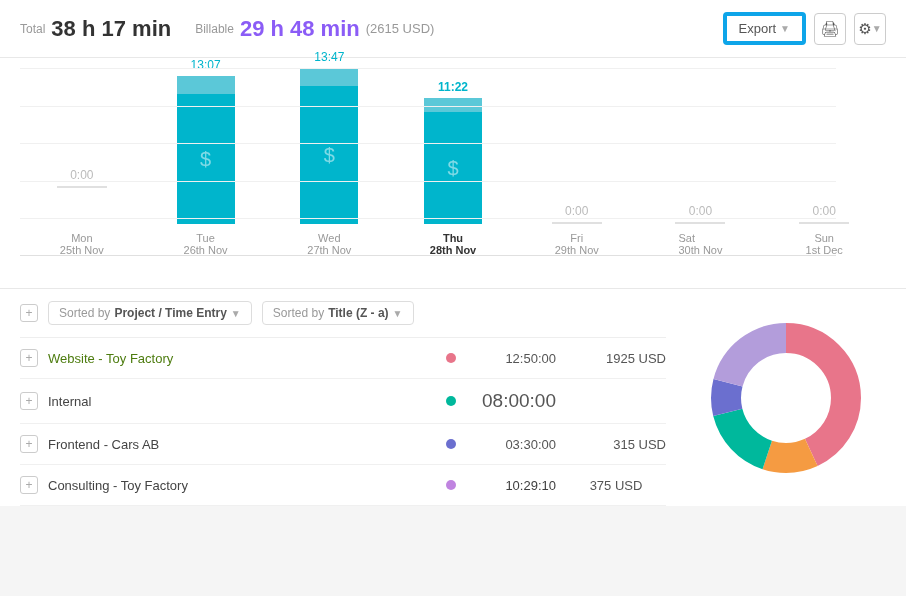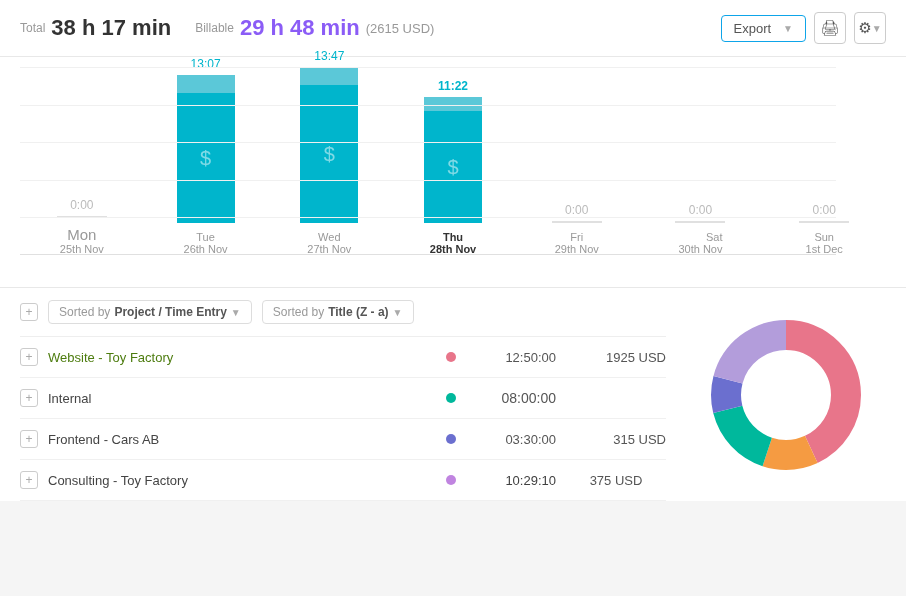--- a/index.html
+++ b/index.html
@@ -8,21 +8,21 @@
 </head>
 <body>
 
 <div style="display:flex;align-items:center;padding:12px 20px;background:#fff;border-bottom:1px solid #e8e8e8;">
   <span style="color:#999;font-size:12px;margin-right:6px;">Total</span>
   <span style="font-size:22px;font-weight:700;color:#333;margin-right:24px;">38 h 17 min</span>
   <span style="color:#999;font-size:12px;margin-right:6px;">Billable</span>
   <span style="font-size:22px;font-weight:700;color:#8b5cf6;margin-right:6px;">29 h 48 min</span>
   <span style="color:#999;font-size:13px;">(2615 USD)</span>
   <div style="margin-left:auto;display:flex;align-items:center;gap:8px;">
-    <button style="display:flex;align-items:center;gap:12px;padding:5px 12px;border:1px solid #0ea5e9;border-radius:4px;background:#fff;cursor:pointer;font-size:13px;color:#555;">
+    <button style="display:flex;align-items:center;gap:4px;padding:5px 12px;border:4px solid #0ea5e9;border-radius:4px;background:#fff;cursor:pointer;font-size:13px;color:#555;">
       <span>Export</span>
       <span style="font-size:10px;color:#aaa;">▼</span>
     </button>
     <button style="width:32px;height:32px;border:1px solid #ccc;border-radius:4px;background:#fff;cursor:pointer;display:flex;align-items:center;justify-content:center;color:#555;font-size:15px;">
       <span>🖨</span>
     </button>
     <button style="width:32px;height:32px;border:1px solid #ccc;border-radius:4px;background:#fff;cursor:pointer;display:flex;align-items:center;justify-content:center;color:#555;font-size:15px;">
       <span>⚙</span>
       <span style="font-size:10px;color:#aaa;">▼</span>
     </button>
@@ -40,21 +40,21 @@
       <div style="position:absolute;top:80%;right:0;left:0;height:1px;background:#f0f0f0;"></div>
       <div style="position:absolute;bottom:0;right:0;left:0;height:1px;background:#e0e0e0;"></div>
     </div>
 
     <div style="display:flex;align-items:flex-end;flex:1;padding-bottom:32px;">
 
       <div style="flex:1;display:flex;flex-direction:column;align-items:center;justify-content:flex-end;height:100%;">
         <div style="font-size:12px;color:#bbb;margin-bottom:4px;">0:00</div>
         <div style="width:50px;height:2px;background:#e0e0e0;"></div>
         <div style="text-align:center;margin-top:8px;">
-          <div style="font-size:15px;color:#999;">Mon</div>
+          <div style="font-size:11px;color:#999;margin-top:36px;">Mon</div>
           <div style="font-size:11px;color:#999;">25th Nov</div>
         </div>
       </div>
 
       <div style="flex:1;display:flex;flex-direction:column;align-items:center;justify-content:flex-end;height:100%;">
         <div style="font-size:12px;color:#00b5cc;margin-bottom:4px;font-weight:500;">13:07</div>
         <div style="width:58px;display:flex;flex-direction:column;justify-content:flex-end;">
           <div style="background:#5bc8d8;height:18px;width:100%;"></div>
           <div style="background:#00b5cc;height:130px;width:100%;display:flex;align-items:center;justify-content:center;">
             <span style="color:rgba(255,255,255,0.5);font-size:20px;">$</span>
@@ -99,21 +99,21 @@
         <div style="width:50px;height:2px;background:#e0e0e0;"></div>
         <div style="text-align:center;margin-top:8px;">
           <div style="font-size:11px;color:#999;">Fri</div>
           <div style="font-size:11px;color:#999;">29th Nov</div>
         </div>
       </div>
 
       <div style="flex:1;display:flex;flex-direction:column;align-items:center;justify-content:flex-end;height:100%;">
         <div style="font-size:12px;color:#bbb;margin-bottom:4px;">0:00</div>
         <div style="width:50px;height:2px;background:#e0e0e0;"></div>
-        <div style="text-align:right;margin-top:8px;">
+        <div style="text-align:left;margin-top:8px;">
           <div style="font-size:11px;color:#999;">Sat</div>
           <div style="font-size:11px;color:#999;">30th Nov</div>
         </div>
       </div>
 
       <div style="flex:1;display:flex;flex-direction:column;align-items:center;justify-content:flex-end;height:100%;">
         <div style="font-size:12px;color:#bbb;margin-bottom:4px;">0:00</div>
         <div style="width:50px;height:2px;background:#e0e0e0;"></div>
         <div style="text-align:center;margin-top:8px;">
           <div style="font-size:11px;color:#999;">Sun</div>
@@ -148,21 +148,21 @@
       <span style="flex:1;font-size:13px;color:#4d7c0f;font-weight:500;">Website - Toy Factory</span>
       <div style="width:10px;height:10px;border-radius:50%;background:#e8758a;flex-shrink:0;"></div>
       <span style="width:90px;text-align:right;font-size:13px;color:#555;">12:50:00</span>
       <span style="width:100px;text-align:right;font-size:13px;color:#555;">1925 USD</span>
     </div>
 
     <div style="display:flex;align-items:center;padding:11px 0;border-bottom:1px solid #f0f0f0;gap:10px;">
       <div style="width:18px;height:18px;border:1px solid #ccc;border-radius:3px;display:flex;align-items:center;justify-content:center;color:#aaa;font-size:12px;cursor:pointer;flex-shrink:0;">+</div>
       <span style="flex:1;font-size:13px;color:#444;font-weight:500;">Internal</span>
       <div style="width:10px;height:10px;border-radius:50%;background:#00b89c;flex-shrink:0;"></div>
-      <span style="width:90px;text-align:right;font-size:14px;color:#555;">08:00:00</span>
+      <span style="width:90px;text-align:right;font-size:19px;color:#555;">08:00:00</span>
       <span style="width:100px;text-align:right;font-size:13px;color:#555;"></span>
     </div>
 
     <div style="display:flex;align-items:center;padding:11px 0;border-bottom:1px solid #f0f0f0;gap:10px;">
       <div style="width:18px;height:18px;border:1px solid #ccc;border-radius:3px;display:flex;align-items:center;justify-content:center;color:#aaa;font-size:12px;cursor:pointer;flex-shrink:0;">+</div>
       <span style="flex:1;font-size:13px;color:#444;font-weight:500;">Frontend - Cars AB</span>
       <div style="width:10px;height:10px;border-radius:50%;background:#6b6fcf;flex-shrink:0;"></div>
       <span style="width:90px;text-align:right;font-size:13px;color:#555;">03:30:00</span>
       <span style="width:100px;text-align:right;font-size:13px;color:#555;">315 USD</span>
     </div>

